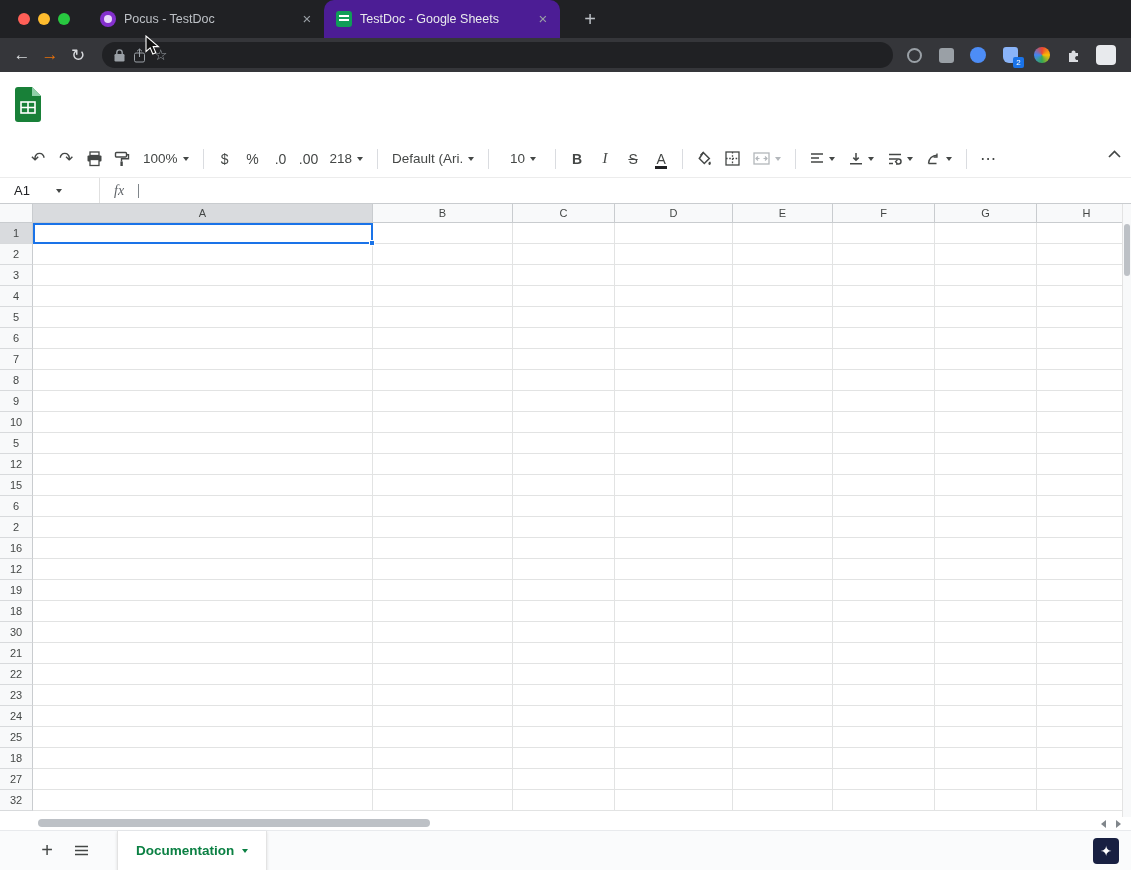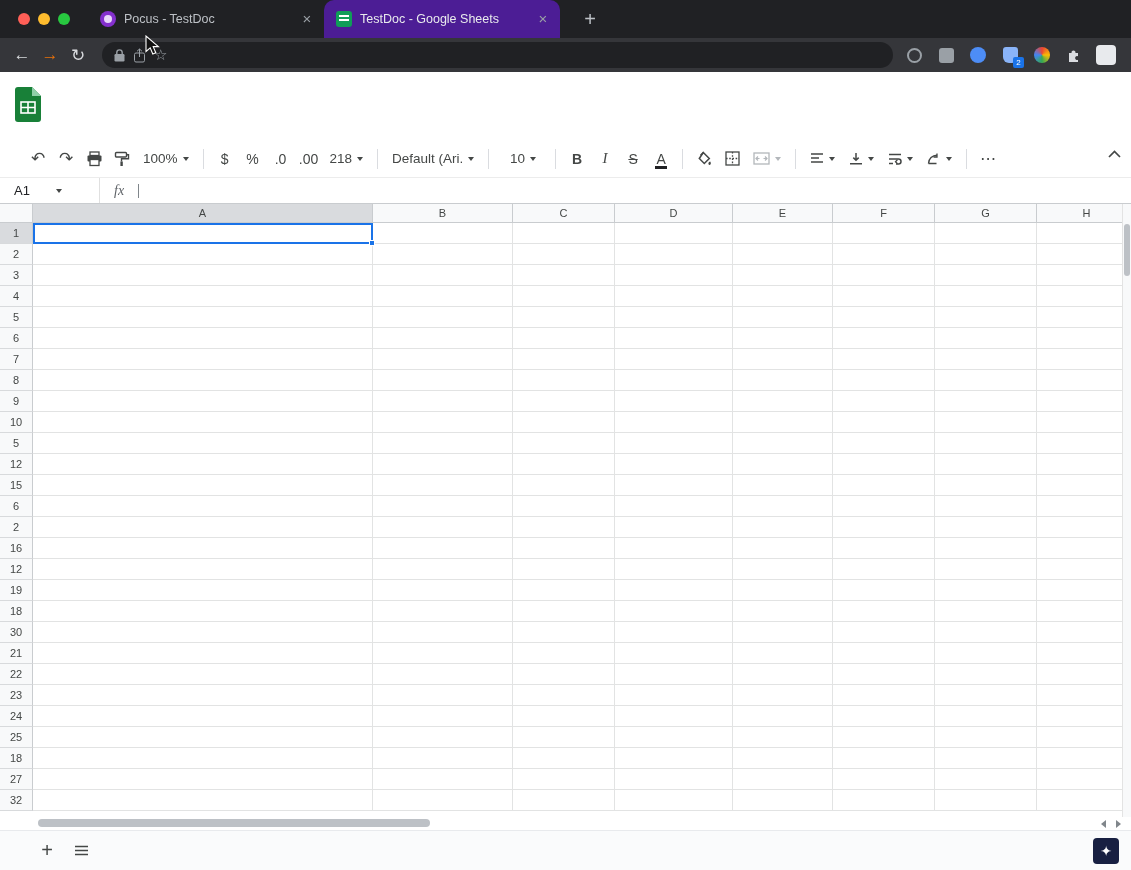--- a/index.html
+++ b/index.html
@@ -693,14 +693,18 @@
   </div>
 </div>
 
 <div class="sheet-bar">
   <span class="sb-btn add">+</span>
   <span class="sb-btn all">
     <svg width="15" height="11" viewBox="0 0 15 11">
         <path d="M1 1.5h13M1 5.5h13M1 9.5h13" stroke="#444746" stroke-width="1.6"></path>
       </svg>
   </span>
+  <span class="sheet-tab">
+    <span class="name">Documentation</span>
+    <i class="caret small green"></i>
+  </span>
   <span class="sparkle">✦</span>
 </div>
 
 </body></html>

